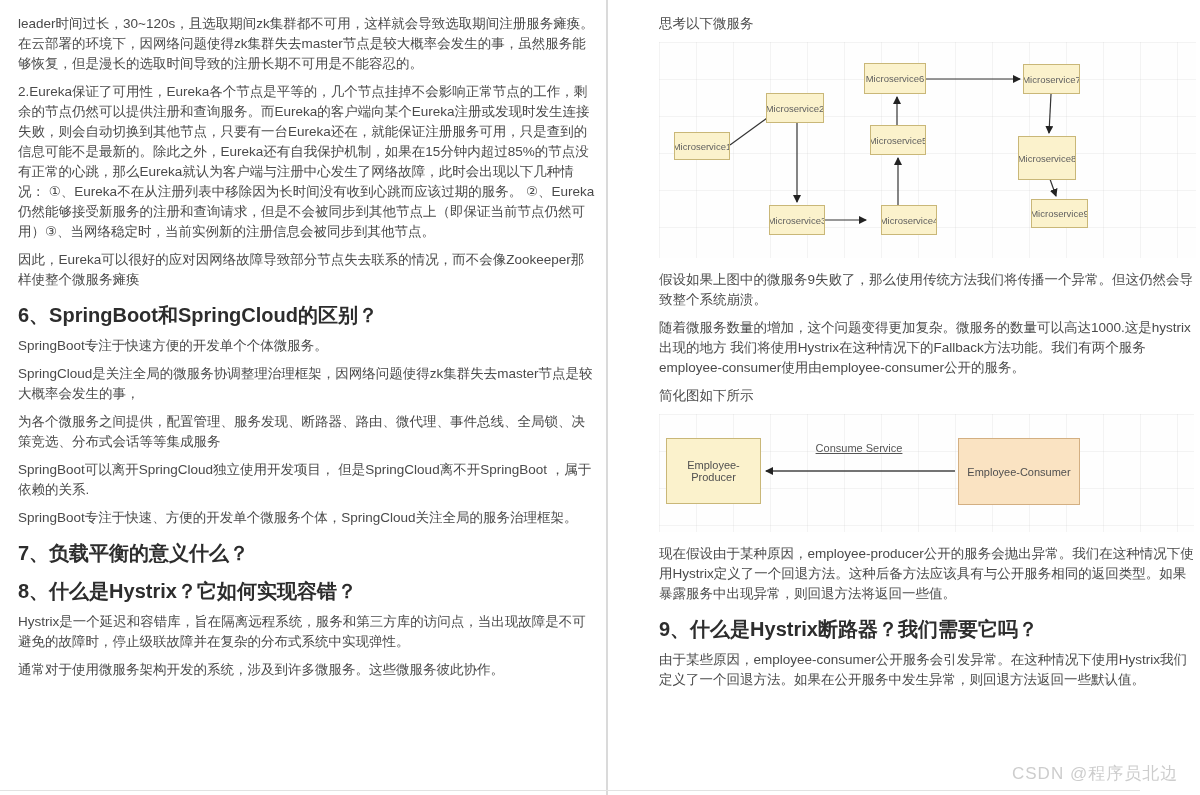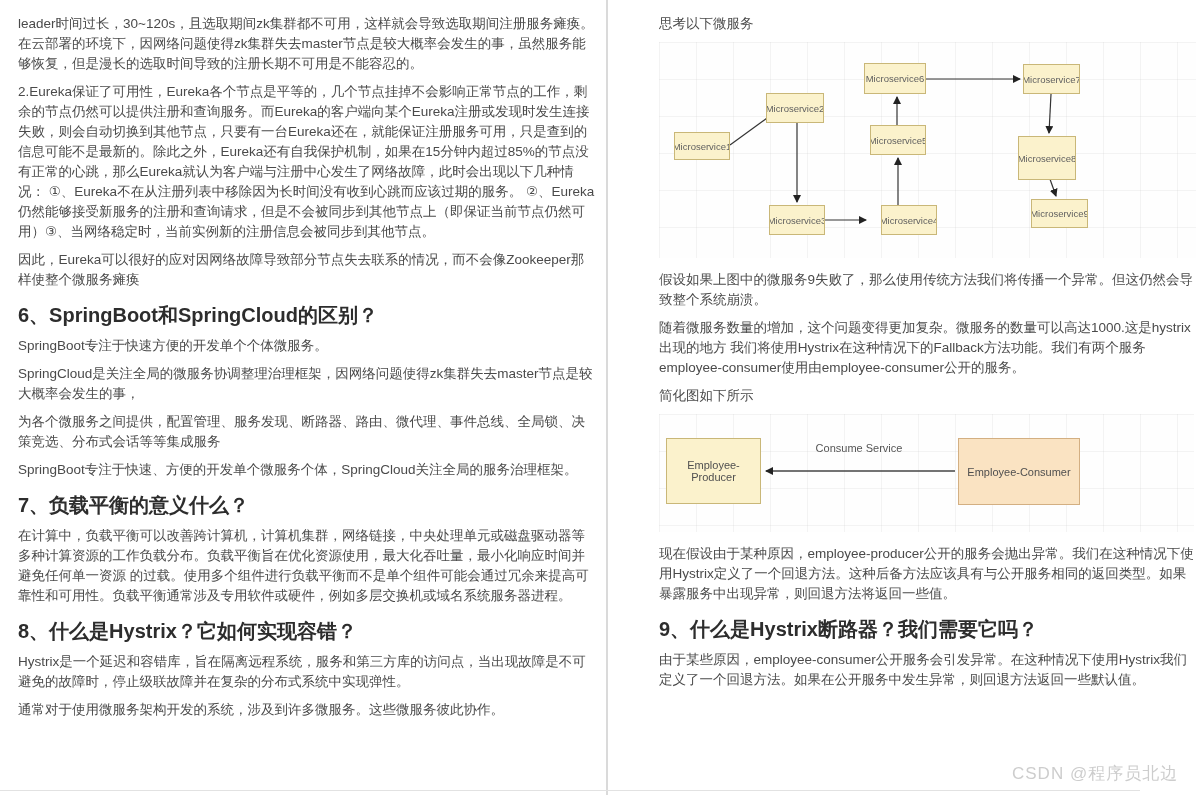--- a/index.html
+++ b/index.html
@@ -32,41 +32,41 @@
   .n5{left:211px;top:83px;width:56px;height:30px;}
   .n6{left:205px;top:21px;width:62px;height:31px;}
   .n7{left:364px;top:22px;width:57px;height:30px;}
   .n8{left:359px;top:94px;width:58px;height:44px;}
   .n9{left:372px;top:157px;width:57px;height:29px;}
   
   .producer{left:7px;top:24px;width:95px;height:66px;font-size:11px;color:#4f4f4f;}
   .consumer{left:299px;top:24px;width:122px;height:67px;font-size:11px;color:#4f4f4f;
             background:#fae3c2;border-color:#d3af82;}
   .edge-label{position:absolute;left:140px;top:28px;width:120px;text-align:center;
-              font-size:11px;color:#555;}
+              font-size:11px;color:#555;text-decoration:underline;}
   svg.edges{position:absolute;left:0;top:0;}
 </style>
 </head>
 <body>
 
 <div class="page">
 
   <div class="col col-left">
     <p>leader时间过长，30~120s，且选取期间zk集群都不可用，这样就会导致选取期间注册服务瘫痪。在云部署的环境下，因网络问题使得zk集群失去master节点是较大概率会发生的事，虽然服务能够恢复，但是漫长的选取时间导致的注册长期不可用是不能容忍的。</p>
     <p>2.Eureka保证了可用性，Eureka各个节点是平等的，几个节点挂掉不会影响正常节点的工作，剩余的节点仍然可以提供注册和查询服务。而Eureka的客户端向某个Eureka注册或发现时发生连接失败，则会自动切换到其他节点，只要有一台Eureka还在，就能保证注册服务可用，只是查到的信息可能不是最新的。除此之外，Eureka还有自我保护机制，如果在15分钟内超过85%的节点没有正常的心跳，那么Eureka就认为客户端与注册中心发生了网络故障，此时会出现以下几种情况： ①、Eureka不在从注册列表中移除因为长时间没有收到心跳而应该过期的服务。 ②、Eureka仍然能够接受新服务的注册和查询请求，但是不会被同步到其他节点上（即保证当前节点仍然可用）③、当网络稳定时，当前实例新的注册信息会被同步到其他节点。</p>
     <p>因此，Eureka可以很好的应对因网络故障导致部分节点失去联系的情况，而不会像Zookeeper那样使整个微服务瘫痪</p>
 
     <h2>6、SpringBoot和SpringCloud的区别？</h2>
     <p>SpringBoot专注于快速方便的开发单个个体微服务。</p>
     <p>SpringCloud是关注全局的微服务协调整理治理框架，因网络问题使得zk集群失去master节点是较大概率会发生的事，</p>
     <p>为各个微服务之间提供，配置管理、服务发现、断路器、路由、微代理、事件总线、全局锁、决策竞选、分布式会话等等集成服务</p>
+    <p>SpringBoot可以离开SpringCloud独立使用开发项目， 但是SpringCloud离不开SpringBoot ，属于依赖的关系.</p>
     <p>SpringBoot专注于快速、方便的开发单个微服务个体，SpringCloud关注全局的服务治理框架。</p>
 
     <h2>7、负载平衡的意义什么？</h2>
-    <p>在计算中，负载平衡可以改善跨计算机，计算机集群，网络链接，中央处理单元或磁盘驱动器等多种计算资源的工作负载分布。负载平衡旨在优化资源使用，最大化吞吐量，最小化响应时间并避免任何单一资源 的过载。使用多个组件进行负载平衡而不是单个组件可能会通过冗余来提高可靠性和可用性。负载平衡通常涉及专用软件或硬件，例如多层交换机或域名系统服务器进程。</p>
 
     <h2>8、什么是Hystrix？它如何实现容错？</h2>
     <p>Hystrix是一个延迟和容错库，旨在隔离远程系统，服务和第三方库的访问点，当出现故障是不可避免的故障时，停止级联故障并在复杂的分布式系统中实现弹性。</p>
     <p>通常对于使用微服务架构开发的系统，涉及到许多微服务。这些微服务彼此协作。</p>
   </div>
 
   <div class="divider"></div>
 
   <div class="col col-right">
     <p>思考以下微服务</p>

